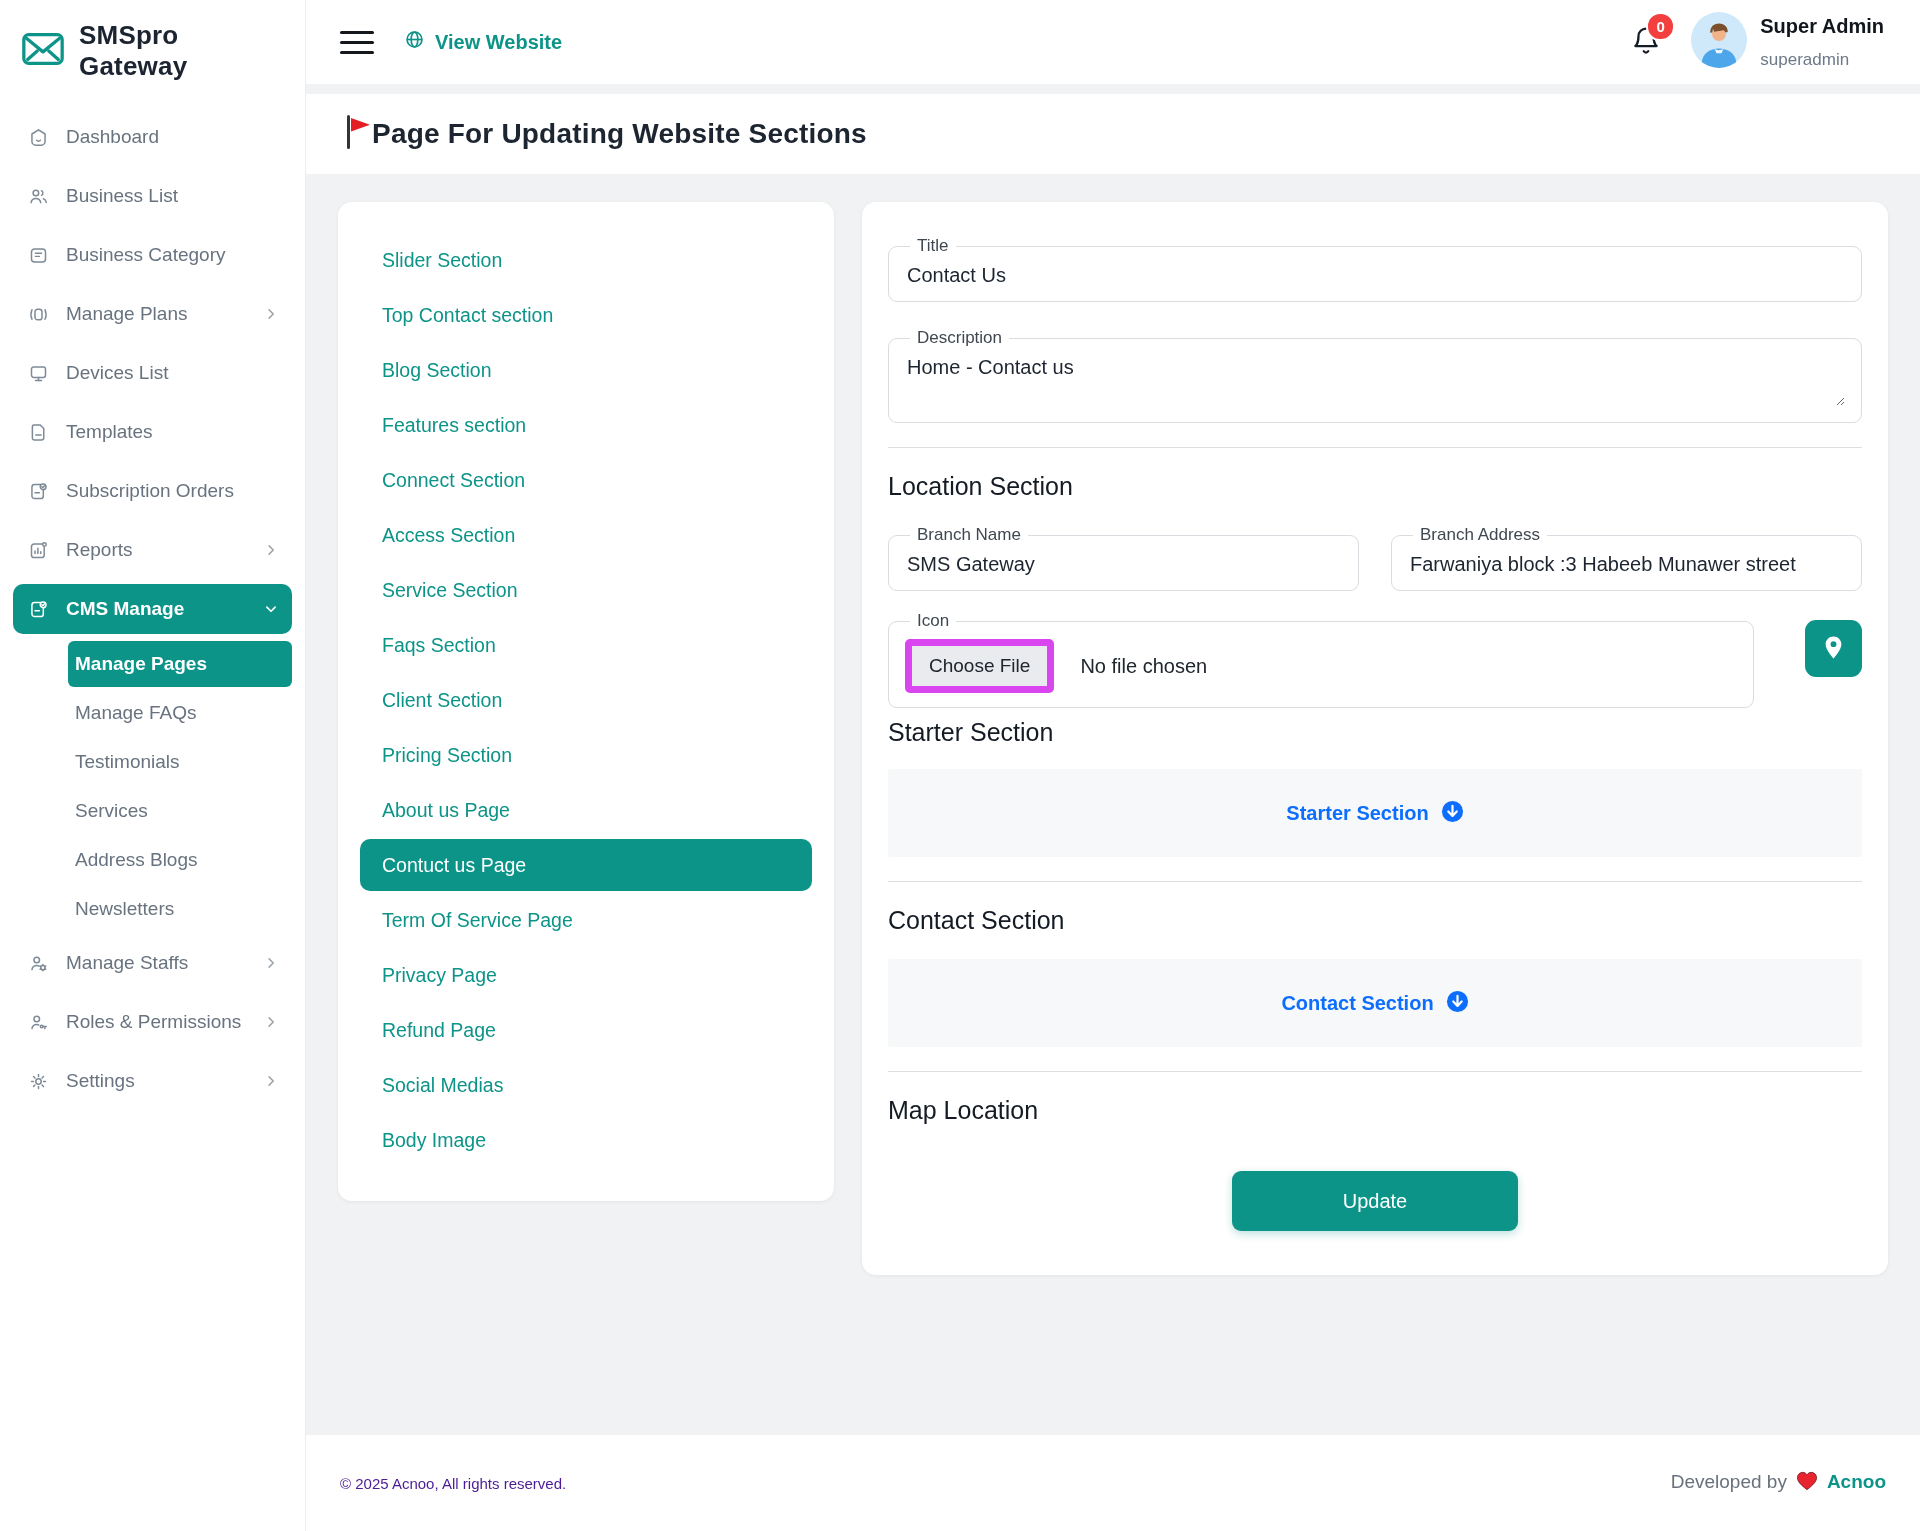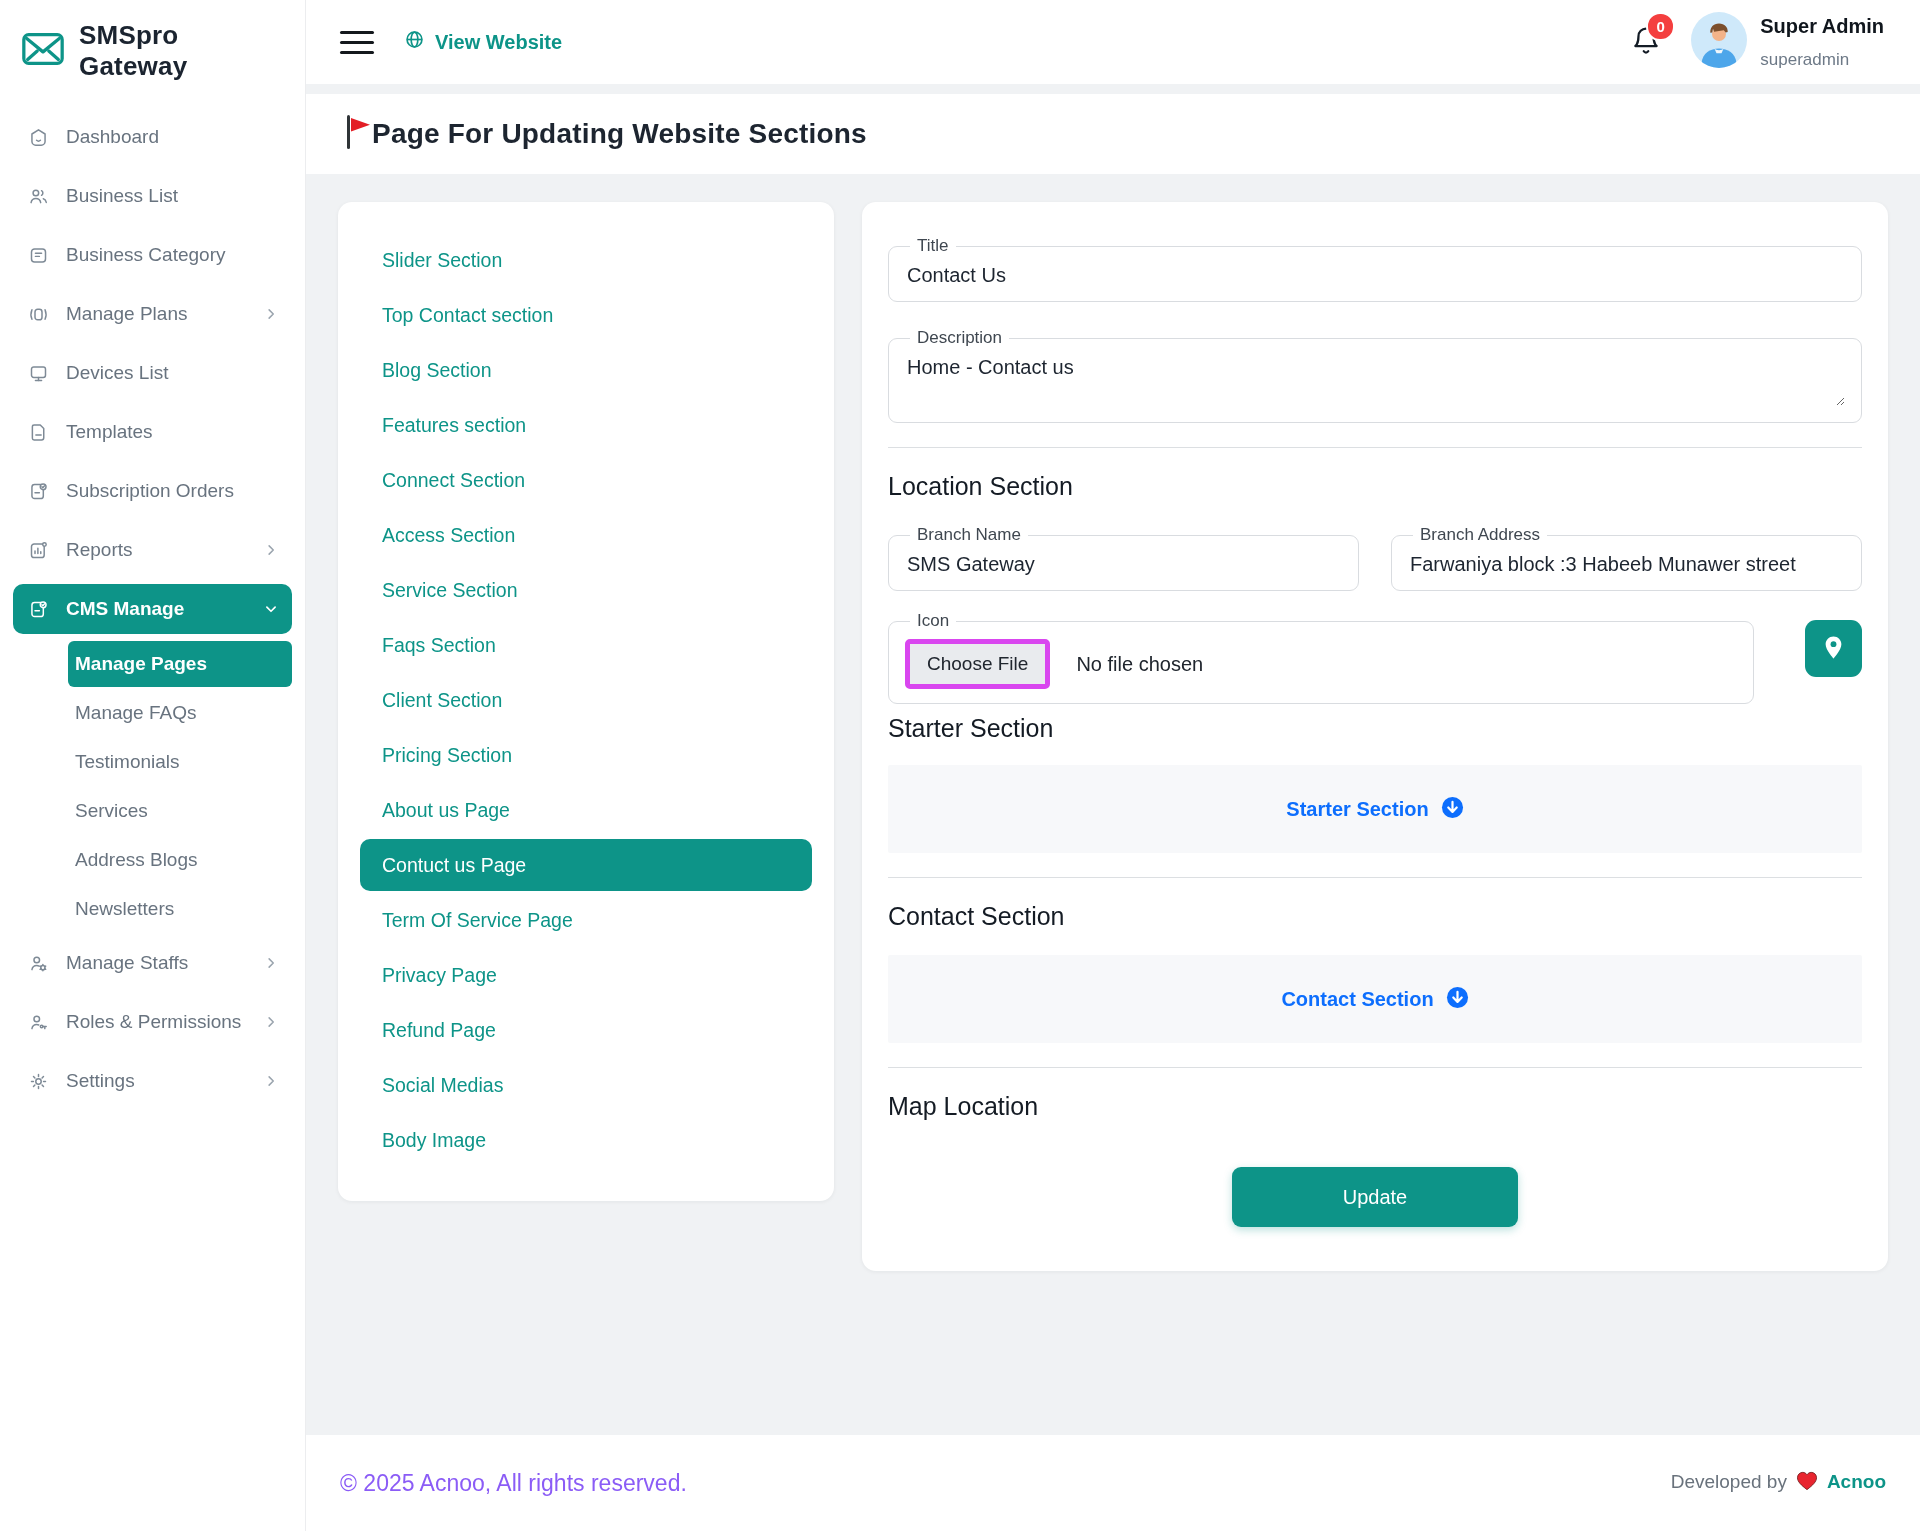--- a/index.html
+++ b/index.html
@@ -59,37 +59,37 @@
   textarea.fval{height:56px;resize:both}
   .title-f{margin-bottom:26px}
   .hr{border:0;border-top:1.5px solid #dcdfe2;margin:24px 0}
   .sec-h{font-size:25px;font-weight:500;color:#141b24;margin:0 0 24px}
   .sec-h.tight{margin:10px 0 22px}
   .two-col{display:flex;gap:32px;margin-bottom:20px}
   .two-col .mfield{flex:1}
   .icon-row{display:flex;align-items:flex-start;gap:51px}
   .icon-row .mfield{flex:1}
   .filebox{display:flex;align-items:center;gap:26px;padding:6px 0 2px}
-  .file-btn{background:#e9ebee;border:5px solid #d946ef;border-radius:5px;font-family:inherit;font-size:19px;
+  .file-btn{background:#e9ebee;border:7px solid #d946ef;border-radius:5px;font-family:inherit;font-size:19px;
             color:#20262e;padding:9px 17px;cursor:pointer}
   .file-status{font-size:20px;color:#20262e}
   .pin-btn{width:57px;height:57px;border-radius:11px;background:#0d9488;border:0;display:flex;align-items:center;
            justify-content:center;margin-top:9px;cursor:pointer;flex:none}
   .toggle-bar{background:#f7f8fa;display:flex;align-items:center;justify-content:center;gap:12px;height:88px;
               border-radius:2px;cursor:pointer}
   .toggle-bar.map{height:80px}
   .toggle-label{font-size:20px;font-weight:700;color:#0d6efd}
   .update-btn{display:block;margin:46px auto 44px;width:286px;height:60px;background:#0d9488;color:#fff;border:0;
               border-radius:9px;font-size:20px;font-family:inherit;cursor:pointer;
               box-shadow:0 3px 8px rgba(13,148,136,.28)}
 
   
   .footer{margin-top:auto;background:#fff;display:flex;align-items:center;justify-content:space-between;
           padding:0 34px;height:96px;flex:none}
-  .copyright{font-size:23px;color:#8b5cf6}
+  .copyright{font-size:15px;color:#4c1d95}
   .dev{display:flex;gap:9px;font-size:19px;color:#69727c}
   .dev-name{color:#0d9488;font-weight:600;text-decoration:none;cursor:pointer}
 
   .svgi{flex:none}
 </style>
 </head>
 <body>
 
 <div class="app">
 

